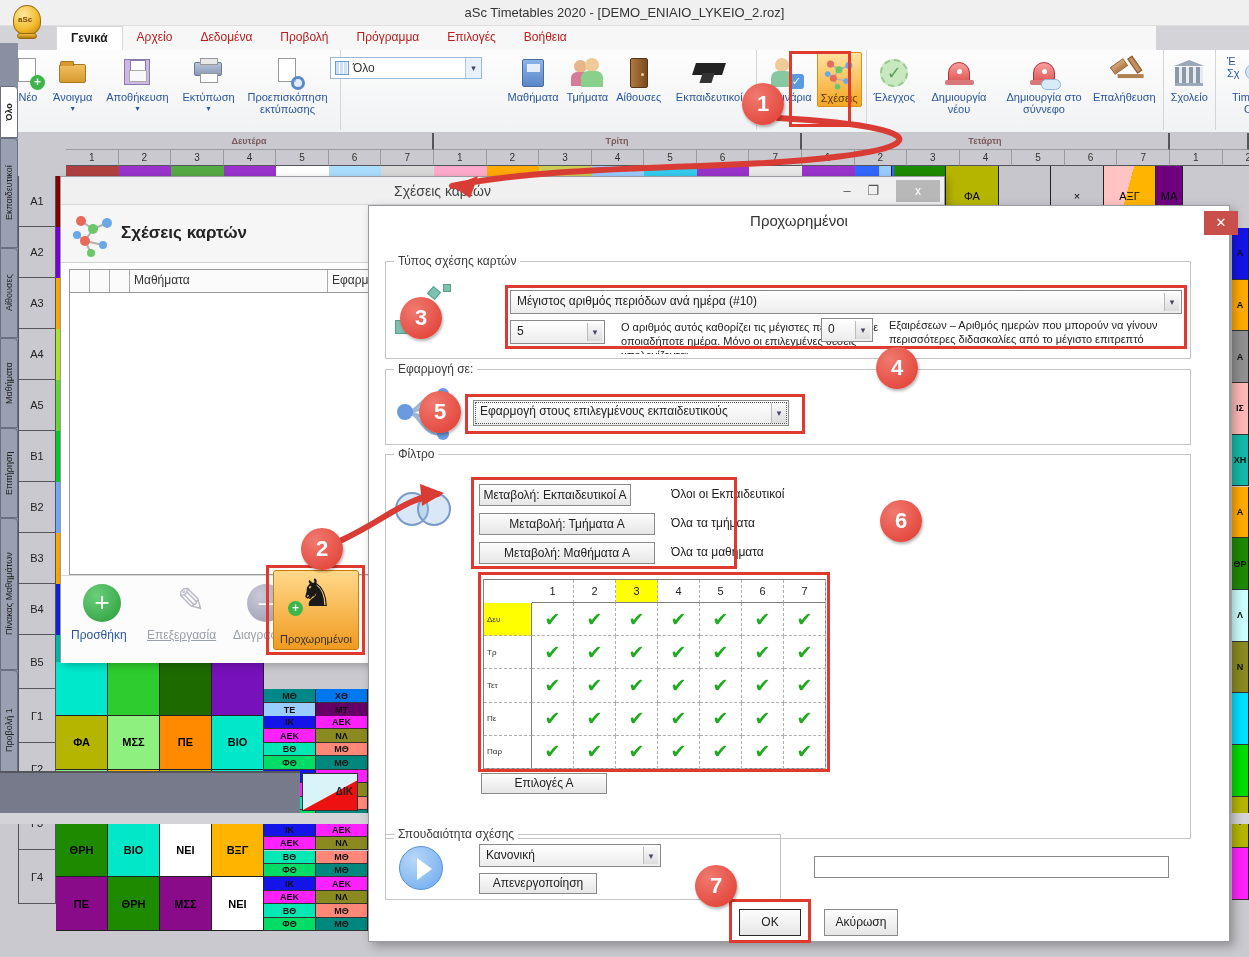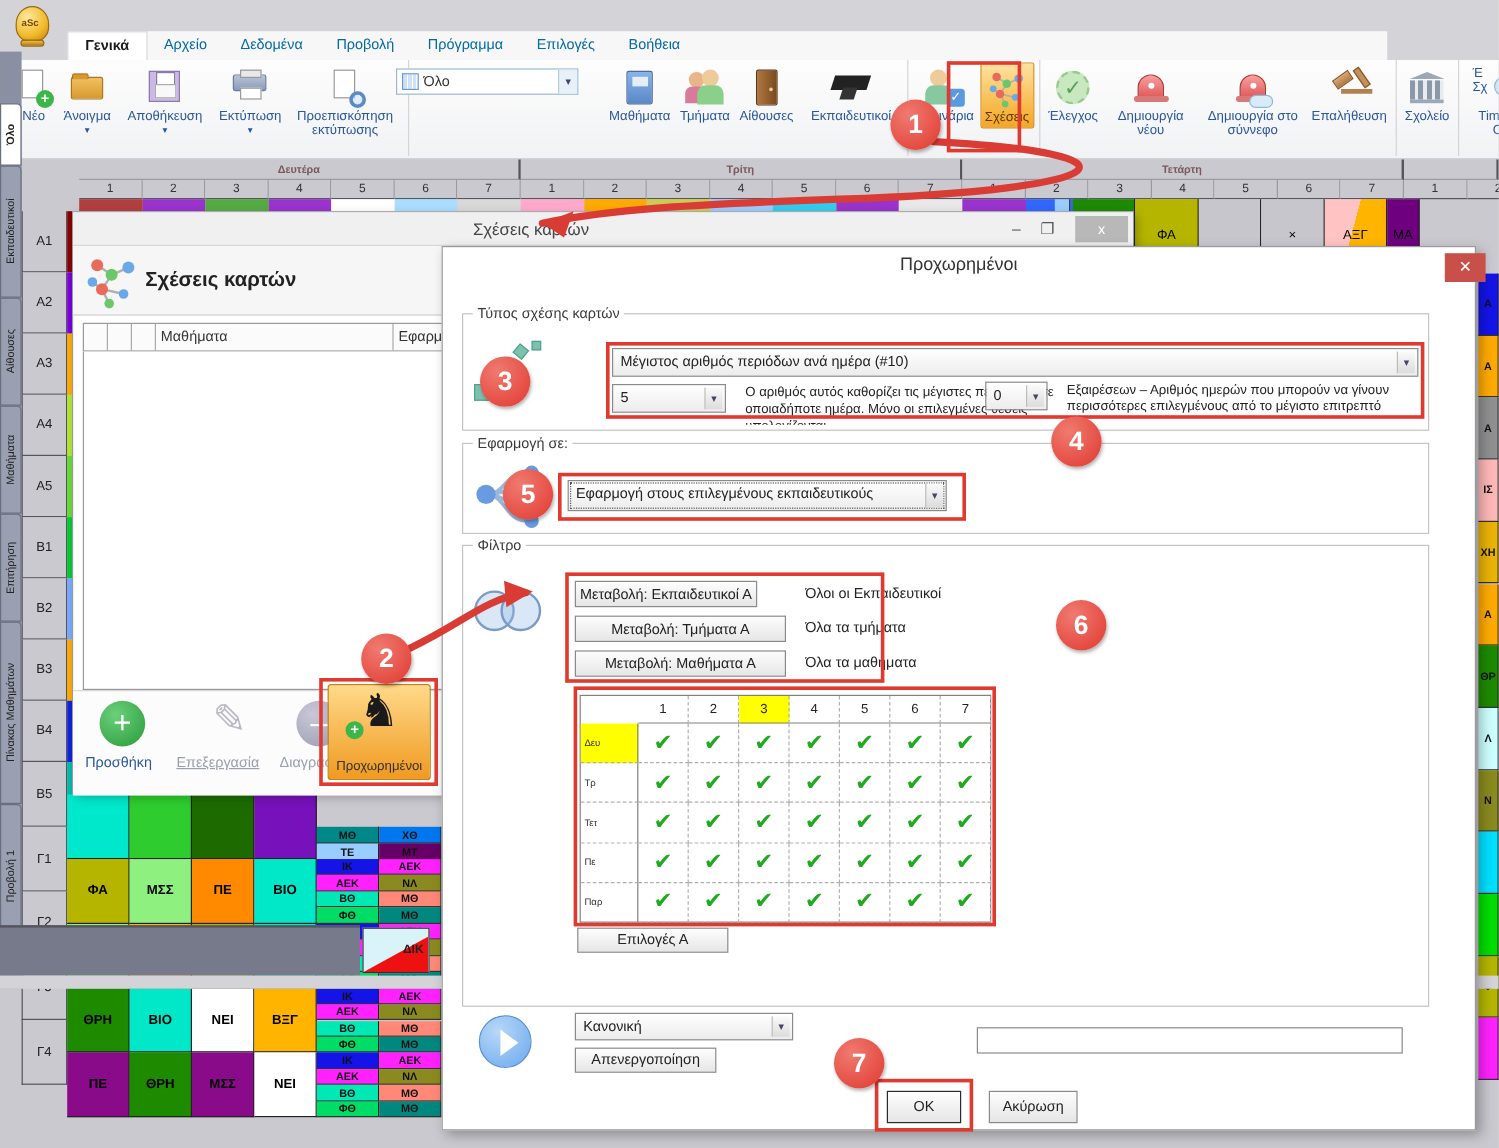--- a/index.html
+++ b/index.html
@@ -9,21 +9,21 @@
   
   #titlebar{position:absolute;left:0;top:0;width:100%;height:26px;background:#f0f0f0;
     border-bottom:1px solid #e0e0e0;text-align:center;font-size:13px;color:#333;line-height:26px;}
   #bell{position:absolute;left:10px;top:3px;width:34px;height:42px;z-index:5;}
   #bell .dome{position:absolute;left:3px;top:2px;width:28px;height:30px;border-radius:50% 50% 42% 42%;
     background:radial-gradient(circle at 35% 30%,#ffe9a0,#f0b929 60%,#c07d10);border:1px solid #9a6a10;}
   #bell .base{position:absolute;left:7px;top:30px;width:20px;height:6px;border-radius:3px;
     background:linear-gradient(#f0c040,#b07a10);border:1px solid #9a6a10;}
   #bell .txt{position:absolute;left:8px;top:12px;font-size:8px;color:#7a4a00;font-weight:bold;}
   #menubar{position:absolute;left:56px;top:26px;width:1100px;height:24px;background:#f7f7f7;display:flex;}
-  .menu-tab{padding:4px 14px;font-size:12px;color:#0369a1;cursor:default;}
+  .menu-tab{padding:4px 14px;font-size:12px;color:#b91c1c;cursor:default;}
   .menu-tab.active{color:#1a1a1a;font-weight:bold;background:#fff;border:1px solid #d8d8d8;border-bottom:none;}
   #ribbon{position:absolute;left:0;top:50px;width:100%;height:83px;background:linear-gradient(#fdfdfd,#f1f2f4);
     border-bottom:1px solid #c8c8c8;display:flex;align-items:flex-start;padding-left:4px;}
   .rib-group{display:flex;align-items:flex-start;border-right:1px solid #d5d5d5;padding:2px 3px;height:80px;}
   .rib-btn{display:flex;flex-direction:column;align-items:center;padding:2px 3px;margin:0 1px;min-width:34px;}
   .rib-btn .ricon{width:34px;height:34px;position:relative;margin:2px auto 1px;}
   .rib-label{font-size:11px;color:#2b579a;text-align:center;line-height:12px;white-space:pre-line;}
   .rib-dd{font-size:8px;color:#2b579a;margin-top:1px;}
   .rib-btn.hl{background:linear-gradient(#ffe2a0,#f5a623);border:1px solid #d89020;border-radius:2px;}
   .rib-btn.hl .rib-label{color:#5a3a00;}
@@ -165,20 +165,23 @@
   .ann-num{position:absolute;width:42px;height:42px;border-radius:50%;background:radial-gradient(circle at 35% 30%,#f07a70,#e0392f);
     color:#fff;font-size:22px;font-weight:bold;display:flex;align-items:center;justify-content:center;z-index:50;
     box-shadow:1px 2px 3px rgba(0,0,0,.3);}
   #arrows{position:absolute;left:0;top:0;width:1249px;height:957px;pointer-events:none;z-index:45;}
 </style>
 </head>
 <body>
 
 <div id="app">
 
+  <div id="titlebar">
+    <span>aSc Timetables 2020  - [DEMO_ENIAIO_LYKEIO_2.roz]</span>
+  </div>
   <div id="bell">
     <div class="dome"></div>
     <div class="base"></div>
     <div class="txt">aSc</div>
   </div>
 
   <div id="menubar">
       <div class="menu-tab active">Γενικά</div>
       <div class="menu-tab">Αρχείο</div>
       <div class="menu-tab">Δεδομένα</div>
@@ -409,21 +412,21 @@
       <div class="tt-cell" style="left: 946px; top: 33px; width: 53px; height: 61px; background: rgb(181, 181, 0);">ΦΑ</div>
       <div class="tt-cell" style="left: 999px; top: 33px; width: 52px; height: 61px; background: rgb(198, 198, 204);"></div>
       <div class="tt-cell" style="left: 1051px; top: 33px; width: 53px; height: 61px; background: rgb(198, 198, 204);">×</div>
       <div class="tt-cell" style="left: 1104px; top: 33px; width: 52px; height: 61px; background: linear-gradient(105deg, rgb(255, 195, 195) 45%, rgb(255, 180, 0) 45%);">ΑΞΓ</div>
       <div class="tt-cell" style="left: 1156px; top: 33px; width: 27px; height: 61px; background: rgb(110, 0, 128);">ΜΑ</div>
       <div class="tt-cell" style="left: 879px; top: 33px; width: 13px; height: 61px; background: rgb(153, 204, 255);"></div>
       <div class="tt-mini" style="left: 1232px; top: 95px; width: 17px; height: 51.7px; background: rgb(20, 20, 232);">Α</div>
       <div class="tt-mini" style="left: 1232px; top: 146.7px; width: 17px; height: 51.7px; background: rgb(255, 170, 0);">Α</div>
       <div class="tt-mini" style="left: 1232px; top: 198.4px; width: 17px; height: 51.7px; background: rgb(144, 144, 144);">Α</div>
       <div class="tt-mini" style="left: 1232px; top: 250.1px; width: 17px; height: 51.7px; background: rgb(255, 184, 184);">ΙΣ</div>
-      <div class="tt-mini" style="left: 1232px; top: 301.8px; width: 17px; height: 51.7px; background: #eab308;">ΧΗ</div>
+      <div class="tt-mini" style="left: 1232px; top: 301.8px; width: 17px; height: 51.7px; background: #14b8a6;">ΧΗ</div>
       <div class="tt-mini" style="left: 1232px; top: 353.5px; width: 17px; height: 51.7px; background: rgb(255, 170, 0);">Α</div>
       <div class="tt-mini" style="left: 1232px; top: 405.2px; width: 17px; height: 51.7px; background: rgb(29, 138, 0);">ΘΡ</div>
       <div class="tt-mini" style="left: 1232px; top: 456.9px; width: 17px; height: 51.7px; background: rgb(204, 255, 255);">Λ</div>
       <div class="tt-mini" style="left: 1232px; top: 508.6px; width: 17px; height: 51.7px; background: rgb(138, 138, 32);">Ν</div>
       <div class="tt-mini" style="left: 1232px; top: 560.3px; width: 17px; height: 51.7px; background: rgb(0, 224, 255);"></div>
       <div class="tt-mini" style="left: 1232px; top: 612px; width: 17px; height: 51.7px; background: rgb(0, 221, 0);"></div>
       <div class="tt-mini" style="left: 1232px; top: 663.7px; width: 17px; height: 51.7px; background: rgb(181, 181, 0);">Φ</div>
       <div class="tt-mini" style="left: 1232px; top: 715.4px; width: 17px; height: 51.7px; background: rgb(255, 34, 255);"></div>
       <div class="tt-cell" style="left: 56px; top: 529px; width: 52px; height: 54px; background: rgb(0, 232, 204);"></div>
       <div class="tt-cell" style="left: 108px; top: 529px; width: 52px; height: 54px; background: rgb(46, 204, 46);"></div>
@@ -570,21 +573,21 @@
     </div>
     <div class="combo" style="left:141px;top:114px;width:95px;height:24px;">
       <span>5</span>
       <span class="arr">▾</span>
     </div>
     <div class="small-txt" style="left:252px;top:114px;width:268px;height:34px;">Ο αριθμός αυτός καθορίζει τις μέγιστες περιόδους σε οποιαδήποτε ημέρα. Μόνο οι επιλεγμένες θέσεις υπολογίζονται</div>
     <div class="combo" style="left:452px;top:112px;width:52px;height:24px;">
       <span>0</span>
       <span class="arr">▾</span>
     </div>
-    <div class="small-txt" style="left:520px;top:112px;width:296px;height:32px;">Εξαιρέσεων – Αριθμός ημερών που μπορούν να γίνουν περισσότερες επιλεγμένους από το μέγιστο επιτρεπτό</div>
+    <div class="small-txt" style="left:520px;top:112px;width:296px;height:32px;">Εξαιρέσεων – Αριθμός ημερών που μπορούν να γίνουν περισσότερες διδασκαλίες από το μέγιστο επιτρεπτό</div>
 
     <div class="grp" style="left:16px;top:163px;width:806px;height:76px;">
       <div class="grp-lbl">Εφαρμογή σε:</div>
     </div>
     <svg style="position:absolute;left:26px;top:178px;" width="62" height="56" viewBox="0 0 62 56">
       <g stroke="#9ab8d8" stroke-width="3" fill="none">
           <path d="M10 28 C 26 28 26 10 44 10"></path>
           <path d="M10 28 C 26 28 26 22 44 22"></path>
           <path d="M10 28 C 26 28 26 38 44 38"></path>
           <path d="M10 28 C 26 28 26 50 44 50"></path>
@@ -650,20 +653,23 @@
         <div class="g-cell g-chk" style="left: 48px; top: 155.8px; width: 42px; height: 33.2px;">✔</div>
         <div class="g-cell g-chk" style="left: 90px; top: 155.8px; width: 42px; height: 33.2px;">✔</div>
         <div class="g-cell g-chk" style="left: 132px; top: 155.8px; width: 42px; height: 33.2px;">✔</div>
         <div class="g-cell g-chk" style="left: 174px; top: 155.8px; width: 42px; height: 33.2px;">✔</div>
         <div class="g-cell g-chk" style="left: 216px; top: 155.8px; width: 42px; height: 33.2px;">✔</div>
         <div class="g-cell g-chk" style="left: 258px; top: 155.8px; width: 42px; height: 33.2px;">✔</div>
         <div class="g-cell g-chk" style="left: 300px; top: 155.8px; width: 42px; height: 33.2px;">✔</div>
       </div>
     <div class="push-btn" style="left:112px;top:567px;width:126px;height:21px;line-height:19px;">Επιλογές Α</div>
 
+    <div class="grp" style="left:16px;top:628px;width:396px;height:66px;">
+      <div class="grp-lbl">Σπουδαιότητα σχέσης</div>
+    </div>
     <div id="play-ic"></div>
     <div class="combo" style="left:110px;top:638px;width:182px;height:23px;">
       <span>Κανονική</span>
       <span class="arr">▾</span>
     </div>
     <div class="push-btn" style="left:110px;top:667px;width:118px;height:21px;line-height:19px;">Απενεργοποίηση</div>
 
     <input id="note-input" value="" style="">
 
     <div class="push-btn" style="left:370px;top:703px;width:62px;height:27px;line-height:25px;border:1px solid #2a2a2a;">OK</div>

